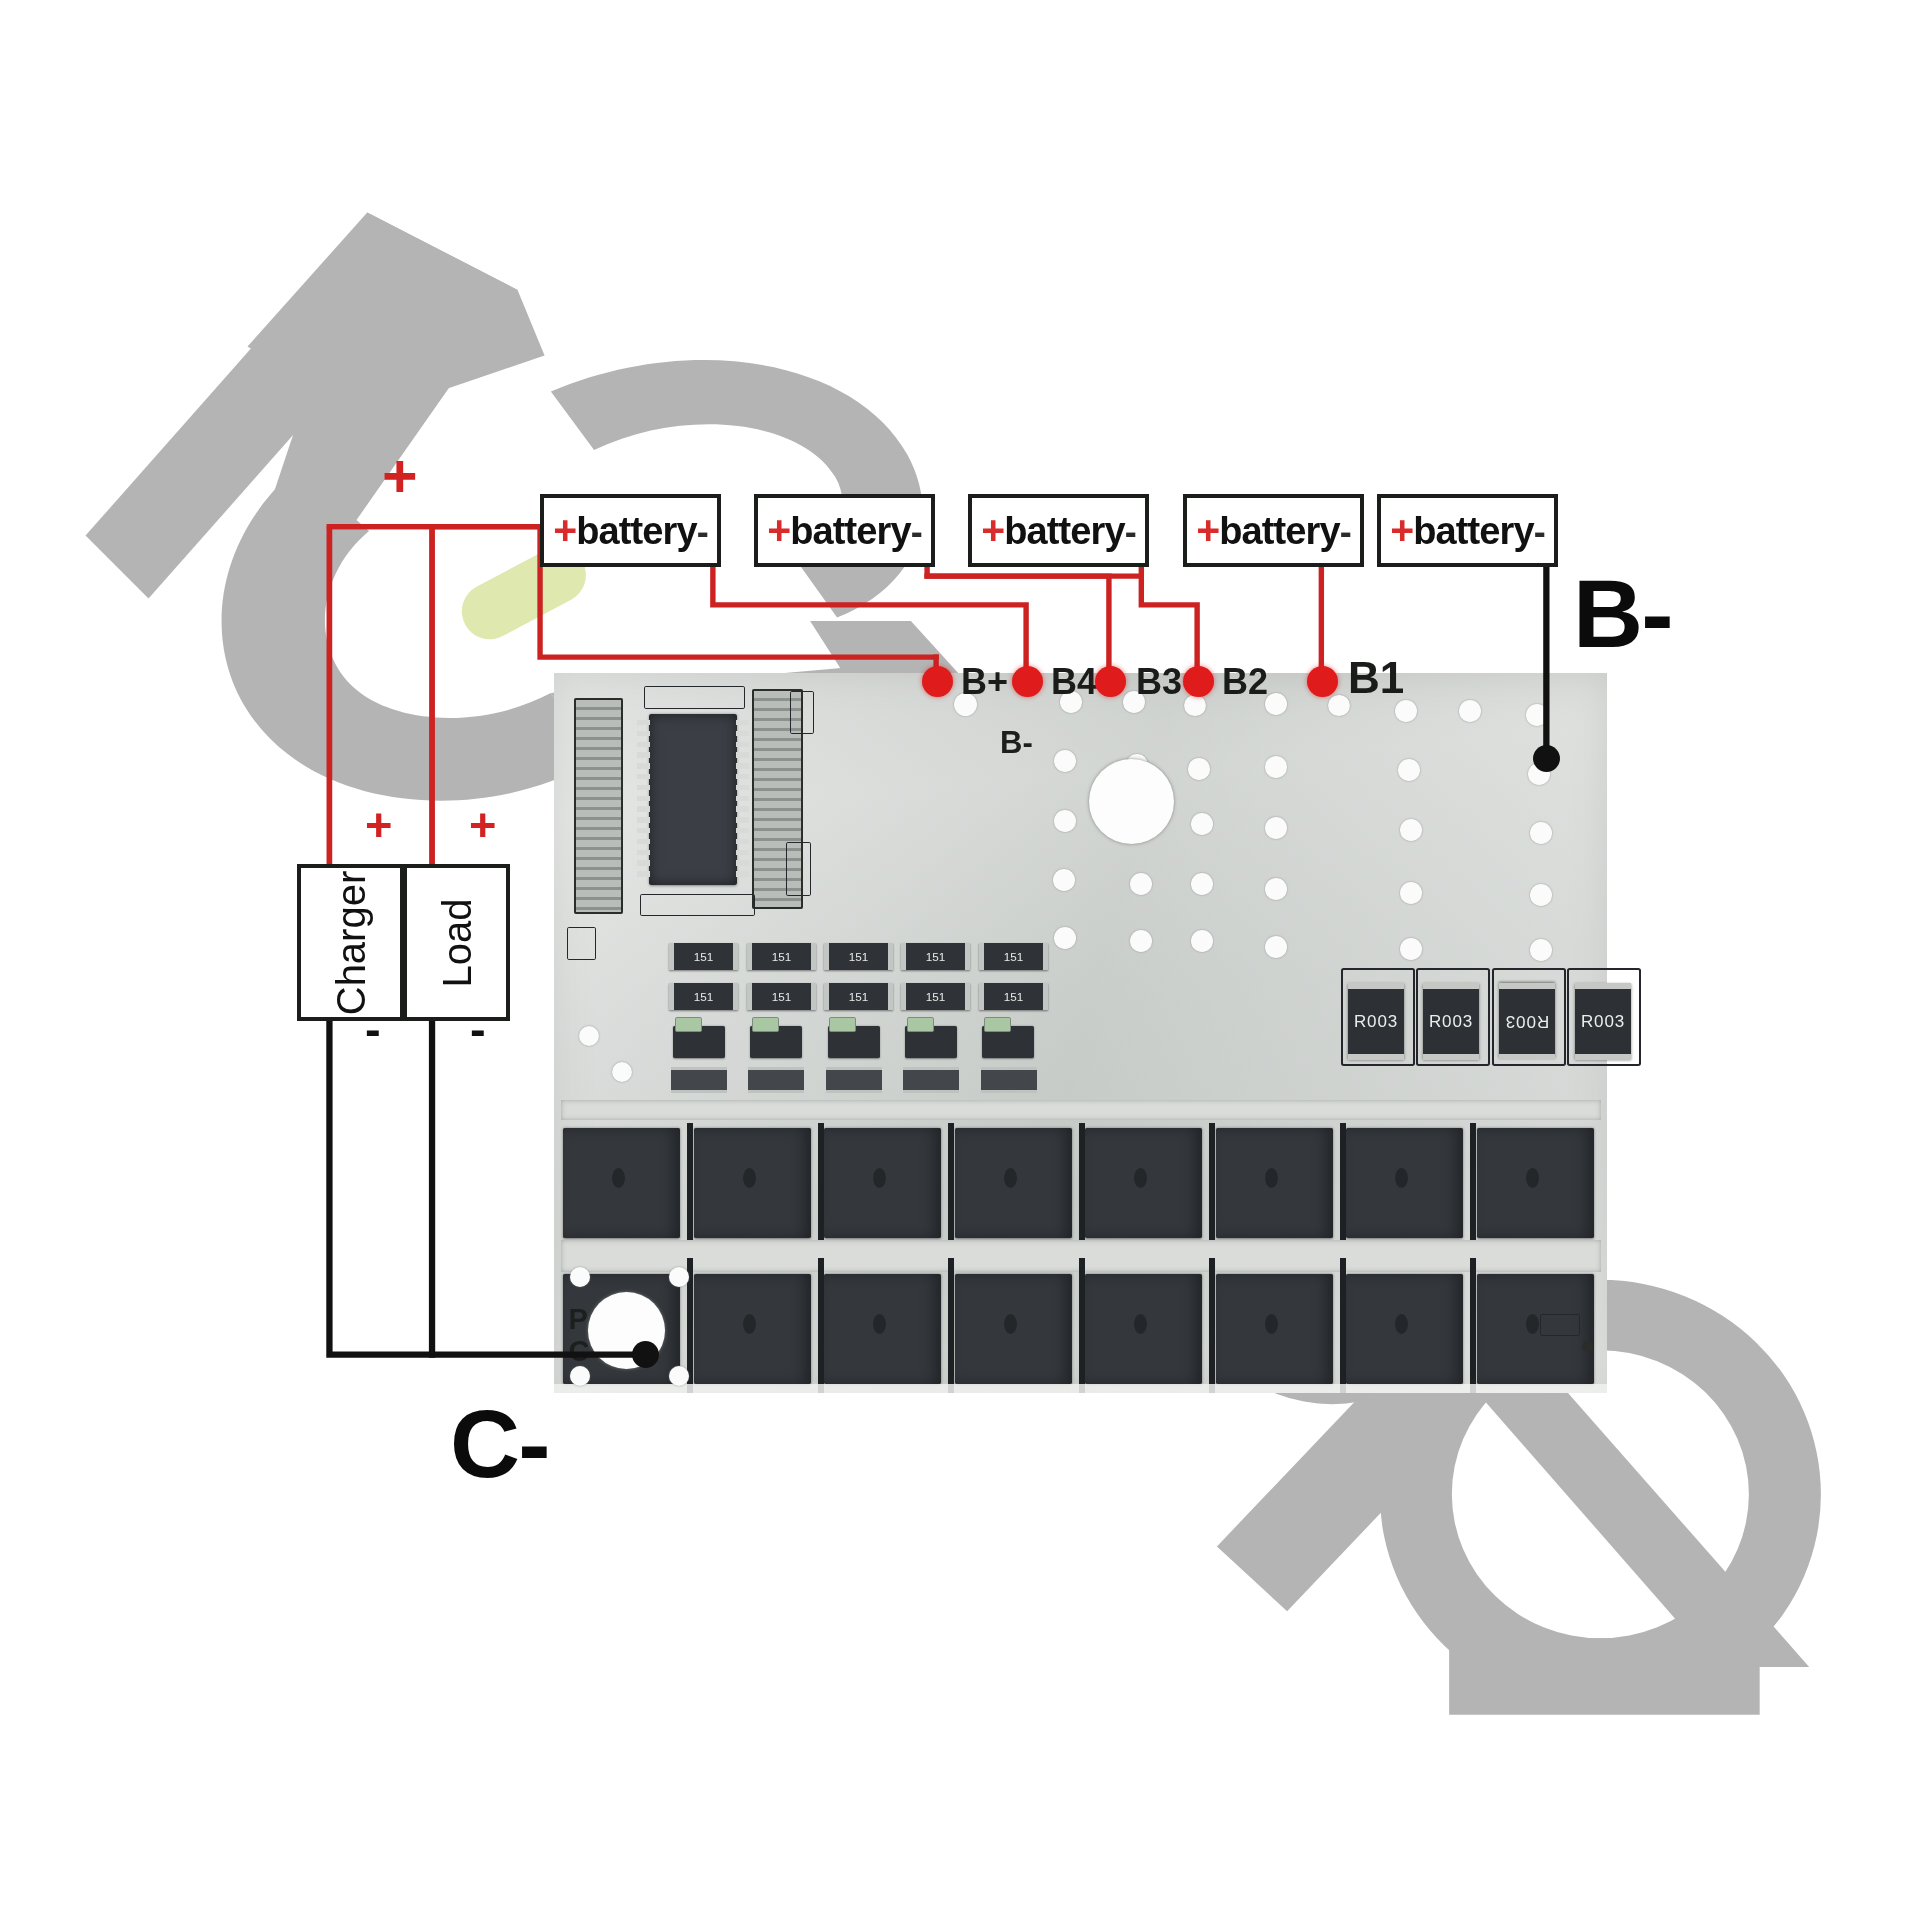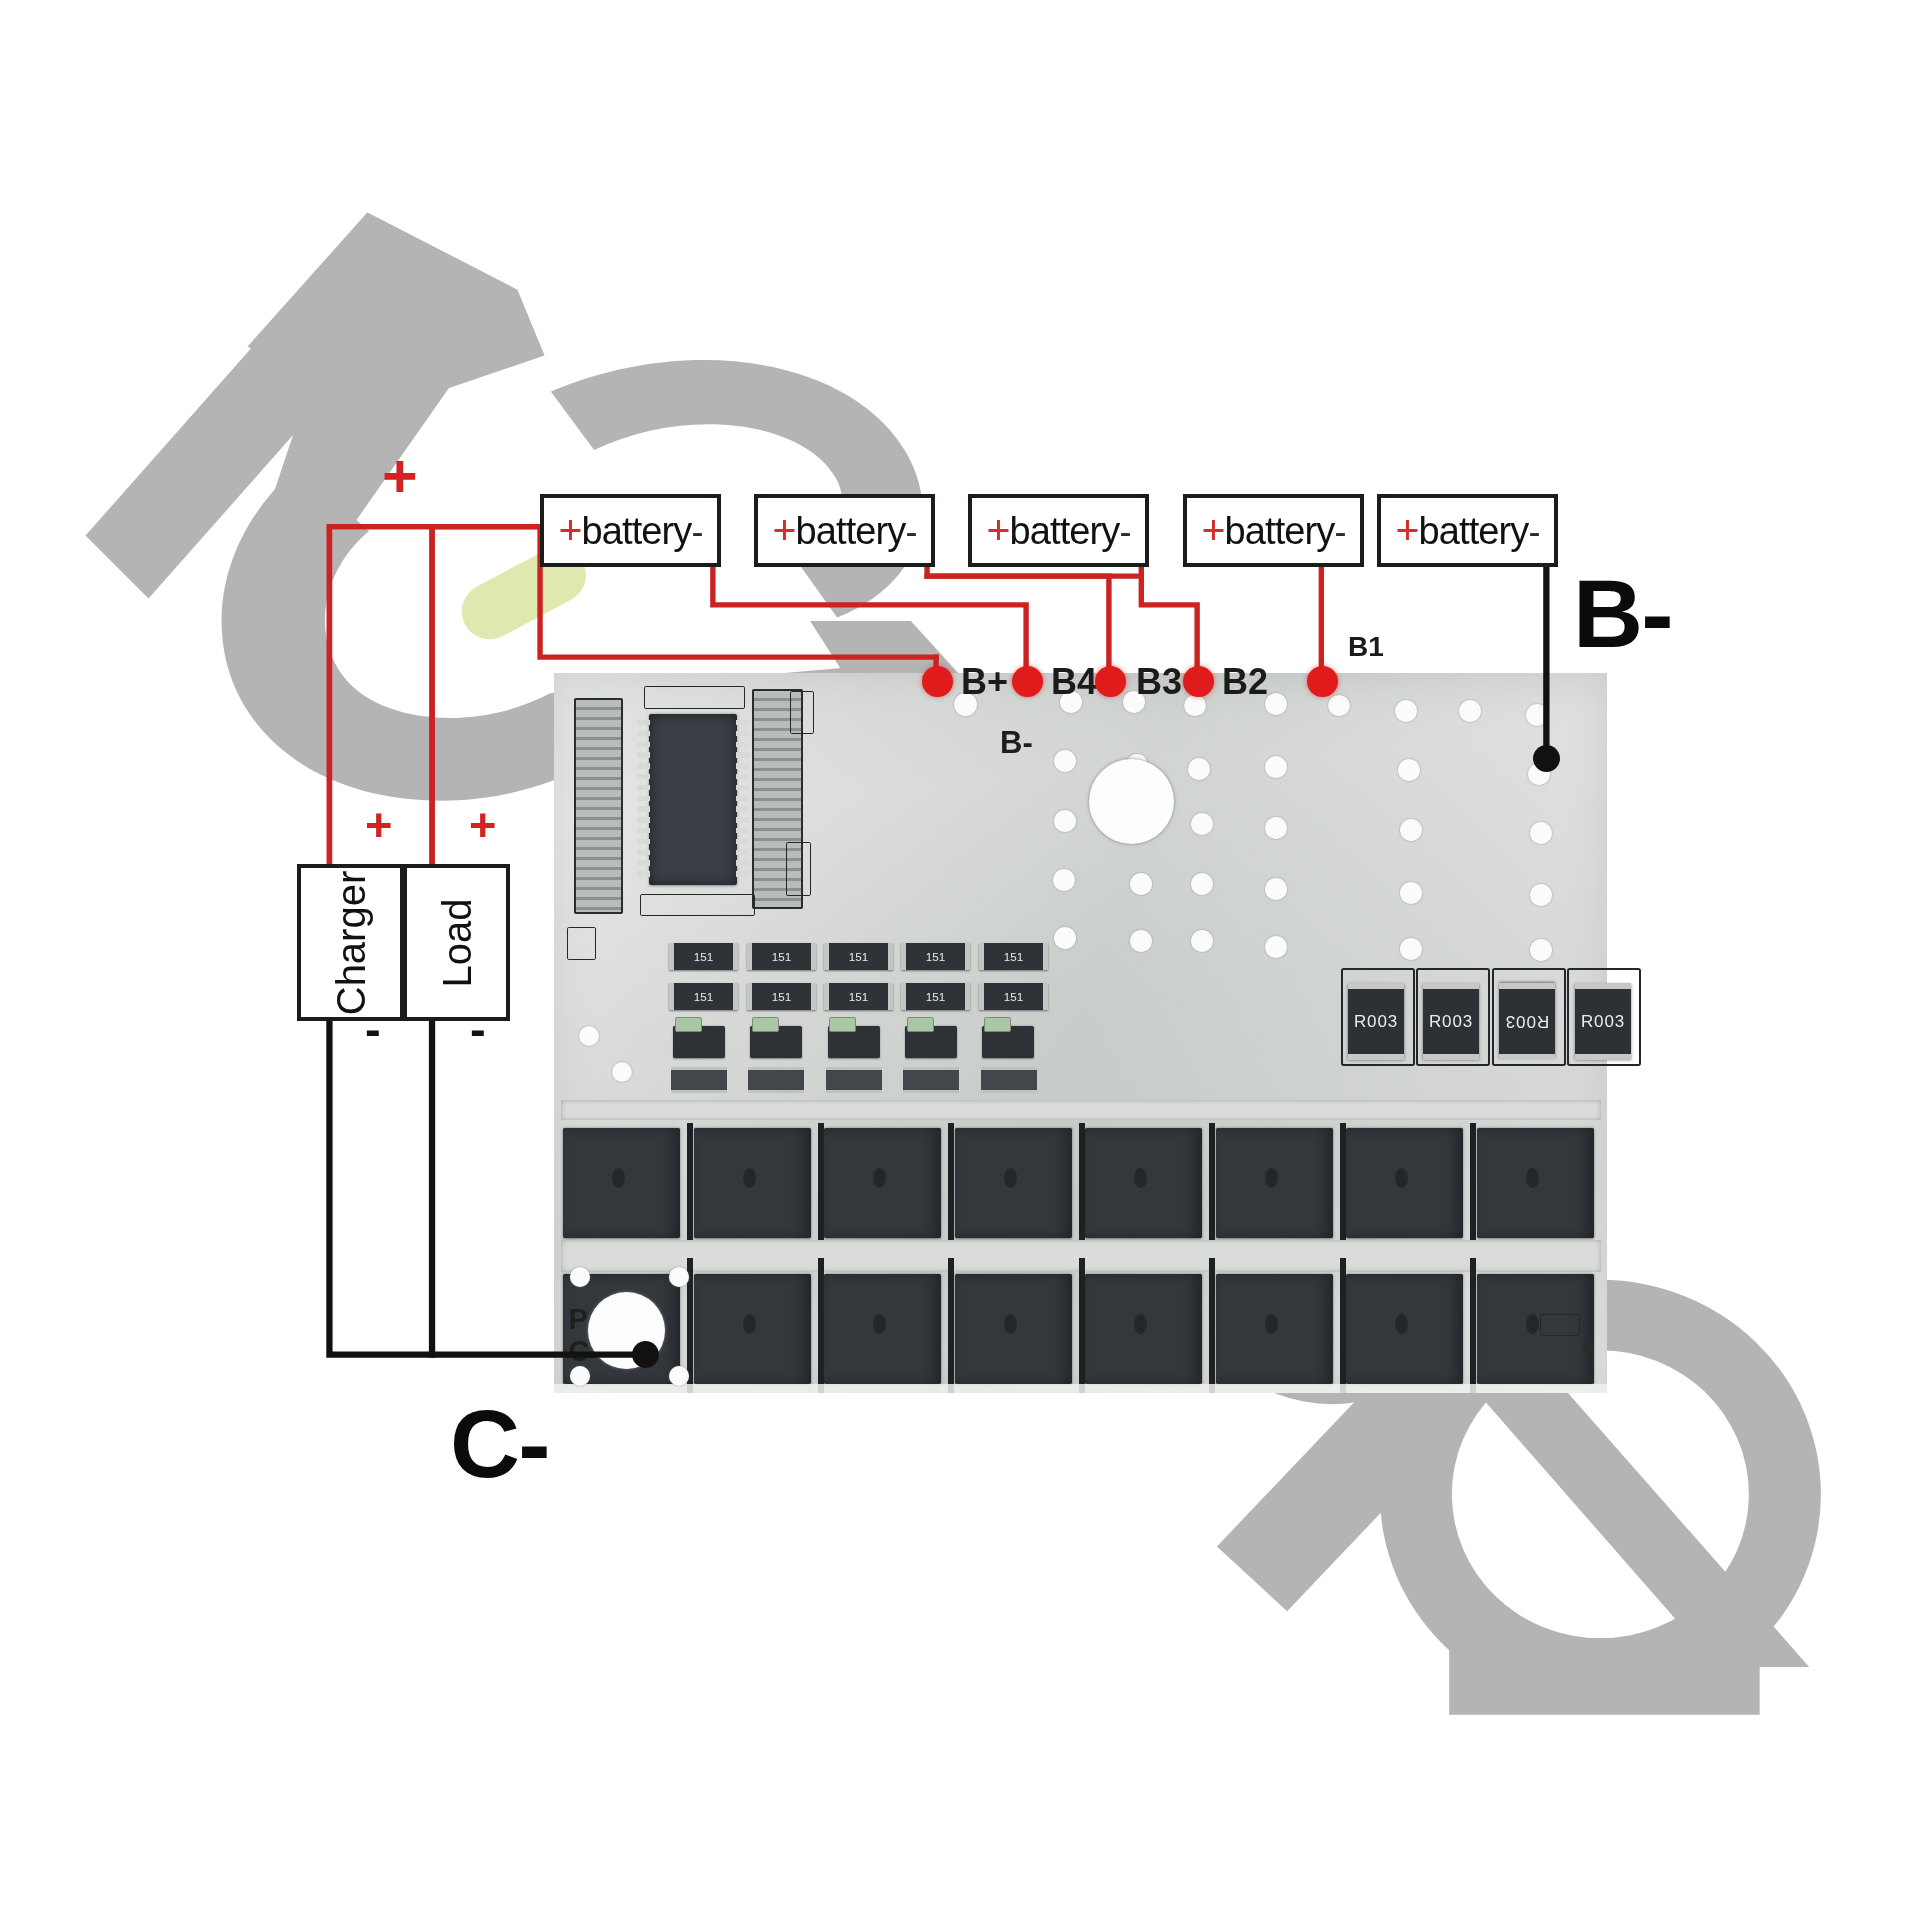--- a/index.html
+++ b/index.html
@@ -47,21 +47,21 @@
 
   
   .brd-label{position:absolute;color:#1d1f1d;font-weight:bold;
              font-family:"Liberation Sans",sans-serif;}
 
   
   #schem{position:absolute;left:0;top:0;width:1928px;height:1929px;}
 
   .batt-box{position:absolute;border:4.5px solid #1b1d1b;background:#ffffff;
             display:flex;align-items:center;justify-content:center;}
-  .batt-txt{font-size:38px;font-weight:normal;color:#111;letter-spacing:-0.9px;
+  .batt-txt{font-size:38px;font-weight:bold;color:#111;letter-spacing:-0.9px;
             font-family:"Liberation Sans",sans-serif;white-space:nowrap;}
   .batt-txt .pl{color:#d92b2b;font-size:41px;}
   .batt-txt .mi{color:#2b2b2b;font-size:36px;}
 
   .src-box{position:absolute;border:4.5px solid #1b1d1b;background:#ffffff;}
   .src-lbl{position:absolute;left:50%;top:50%;transform:translate(-50%,-50%) rotate(-90deg);
            font-size:40px;color:#111;white-space:nowrap;font-family:"Liberation Sans",sans-serif;}
 
   .bigtxt{position:absolute;font-weight:bold;color:#0b0b0b;
           font-family:"Liberation Sans",sans-serif;letter-spacing:-1.8px;}
@@ -386,19 +386,19 @@
   <div class="node" style="left:1012px;top:666px;"></div>
   <div class="tlabel" style="left:1051px;top:661px;font-size:36px;">B4</div>
 
   <div class="node" style="left:1095px;top:666px;"></div>
   <div class="tlabel" style="left:1136px;top:661px;font-size:36px;">B3</div>
 
   <div class="node" style="left:1183px;top:666px;"></div>
   <div class="tlabel" style="left:1222px;top:661px;font-size:36px;">B2</div>
 
   <div class="node" style="left:1307px;top:666px;"></div>
-  <div class="tlabel" style="left:1348px;top:631px;font-size:28px;">B1</div>
+  <div class="tlabel" style="left:1348px;top:653px;font-size:44px;">B1</div>
 
   <div class="node-blk" style="left:1533px;top:745px;"></div>
   <div class="node-blk" style="left:632px;top:1341px;"></div>
 
 </div>
 
 
 </body></html>

